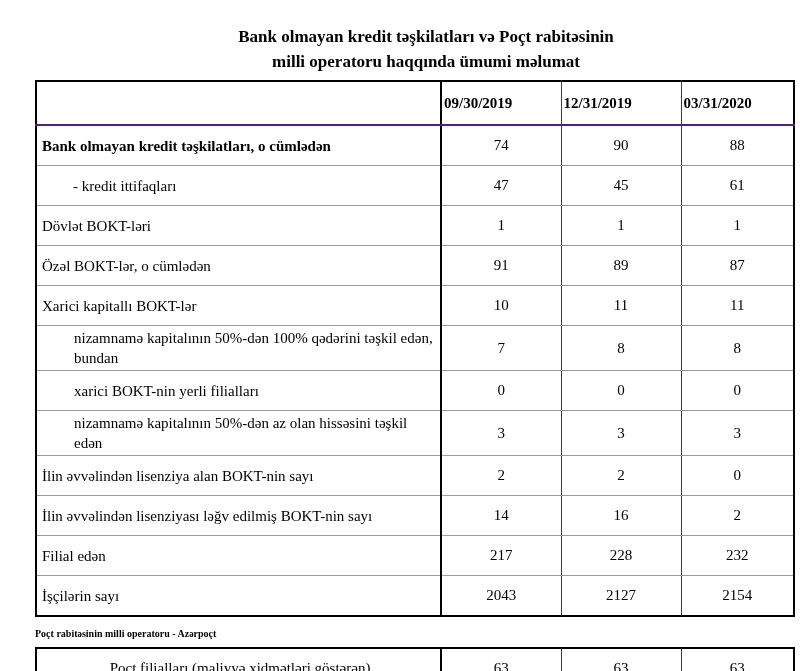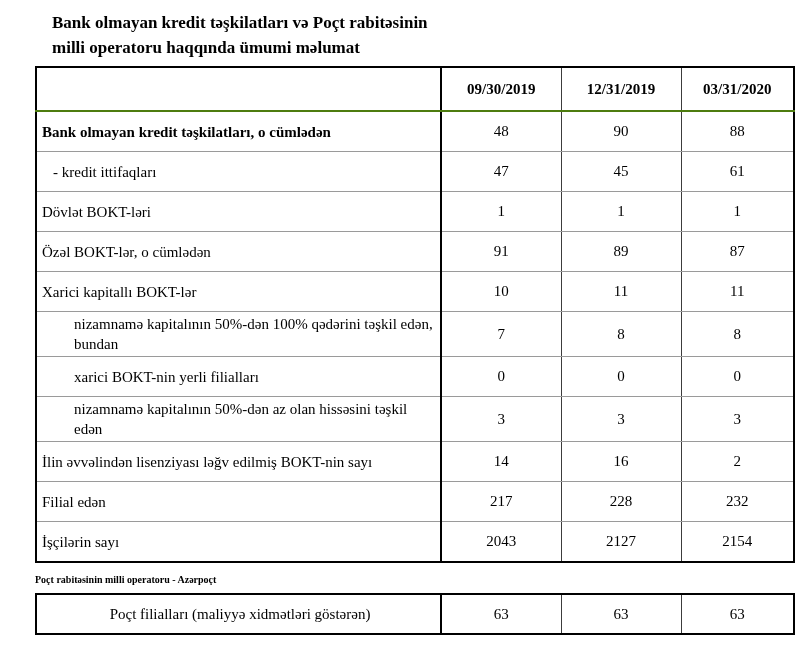--- a/index.html
+++ b/index.html
@@ -8,23 +8,23 @@
     background: #ffffff;
     width: 800px;
     height: 671px;
     overflow: hidden;
     font-family: "Liberation Serif", "DejaVu Serif", serif;
     color: #000000;
   }
   .page { width: 800px; height: 671px; position: relative; }
 
   .title {
-    margin-top: 10px;
+    margin-top: 24px;
     padding-left: 52px;
-    text-align: left;
+    text-align: center;
     font-weight: bold;
     font-size: 17px;
     line-height: 25px;
   }
 
   .tbl {
     border-collapse: collapse;
     table-layout: fixed;
     width: 758px;
     margin-left: 35px;
@@ -36,37 +36,37 @@
   .tbl th, .tbl td {
     border-left: 1px solid #3c3c3c;
     border-right: 1px solid #3c3c3c;
     border-top: 1px solid #9a9a9a;
     border-bottom: 1px solid #9a9a9a;
     font-size: 15px;
     vertical-align: middle;
     padding: 2px 2px;
   }
   .tbl thead th {
-    border-bottom: 2px solid #4d7c0f;
+    border-bottom: 2px solid #4c1d95;
     font-weight: bold;
     height: 38px;
-    text-align: center;
+    text-align: left;
   }
   .tbl tr > :first-child { border-right: 2px solid #000000; }
 
   .tbl.main tbody td { height: 35px; }
   .tbl.post tbody td { height: 34px; }
 
   .label-cell {
     text-align: left;
     line-height: 20px;
     padding-right: 3px;
   }
   .label-cell.indent0 { padding-left: 5px; }
-  .label-cell.indent1 { padding-left: 16px; }
+  .label-cell.indent1 { padding-left: 36px; }
   .label-cell.indent2 { padding-left: 37px; }
   .label-cell.bold { font-weight: bold; }
   .label-cell.centered { text-align: center; padding-left: 5px; }
 
   .val { text-align: center; }
 
   .section-heading {
     margin: 11px 0 8px 35px;
     font-weight: bold;
     font-size: 10px;
@@ -93,21 +93,21 @@
       <tr>
         <th class="label-cell"></th>
         <th>09/30/2019</th>
         <th>12/31/2019</th>
         <th>03/31/2020</th>
       </tr>
     </thead>
     <tbody id="main-tbody">
         <tr>
           <td class="label-cell indent0 bold">Bank olmayan kredit təşkilatları, o cümlədən</td>
-          <td class="val">48</td>
+          <td class="val">74</td>
           <td class="val">90</td>
           <td class="val">88</td>
         </tr>
         <tr>
           <td class="label-cell indent1">- kredit ittifaqları</td>
           <td class="val">47</td>
           <td class="val">45</td>
           <td class="val">61</td>
         </tr>
         <tr>
@@ -140,20 +140,26 @@
           <td class="val">0</td>
           <td class="val">0</td>
         </tr>
         <tr>
           <td class="label-cell indent2">nizamnamə kapitalının 50%-dən az olan hissəsini təşkil edən</td>
           <td class="val">3</td>
           <td class="val">3</td>
           <td class="val">3</td>
         </tr>
         <tr>
+          <td class="label-cell indent0">İlin əvvəlindən lisenziya alan BOKT-nin sayı</td>
+          <td class="val">2</td>
+          <td class="val">2</td>
+          <td class="val">0</td>
+        </tr>
+        <tr>
           <td class="label-cell indent0">İlin əvvəlindən lisenziyası ləğv edilmiş BOKT-nin sayı</td>
           <td class="val">14</td>
           <td class="val">16</td>
           <td class="val">2</td>
         </tr>
         <tr>
           <td class="label-cell indent0">Filial edən</td>
           <td class="val">217</td>
           <td class="val">228</td>
           <td class="val">232</td>

